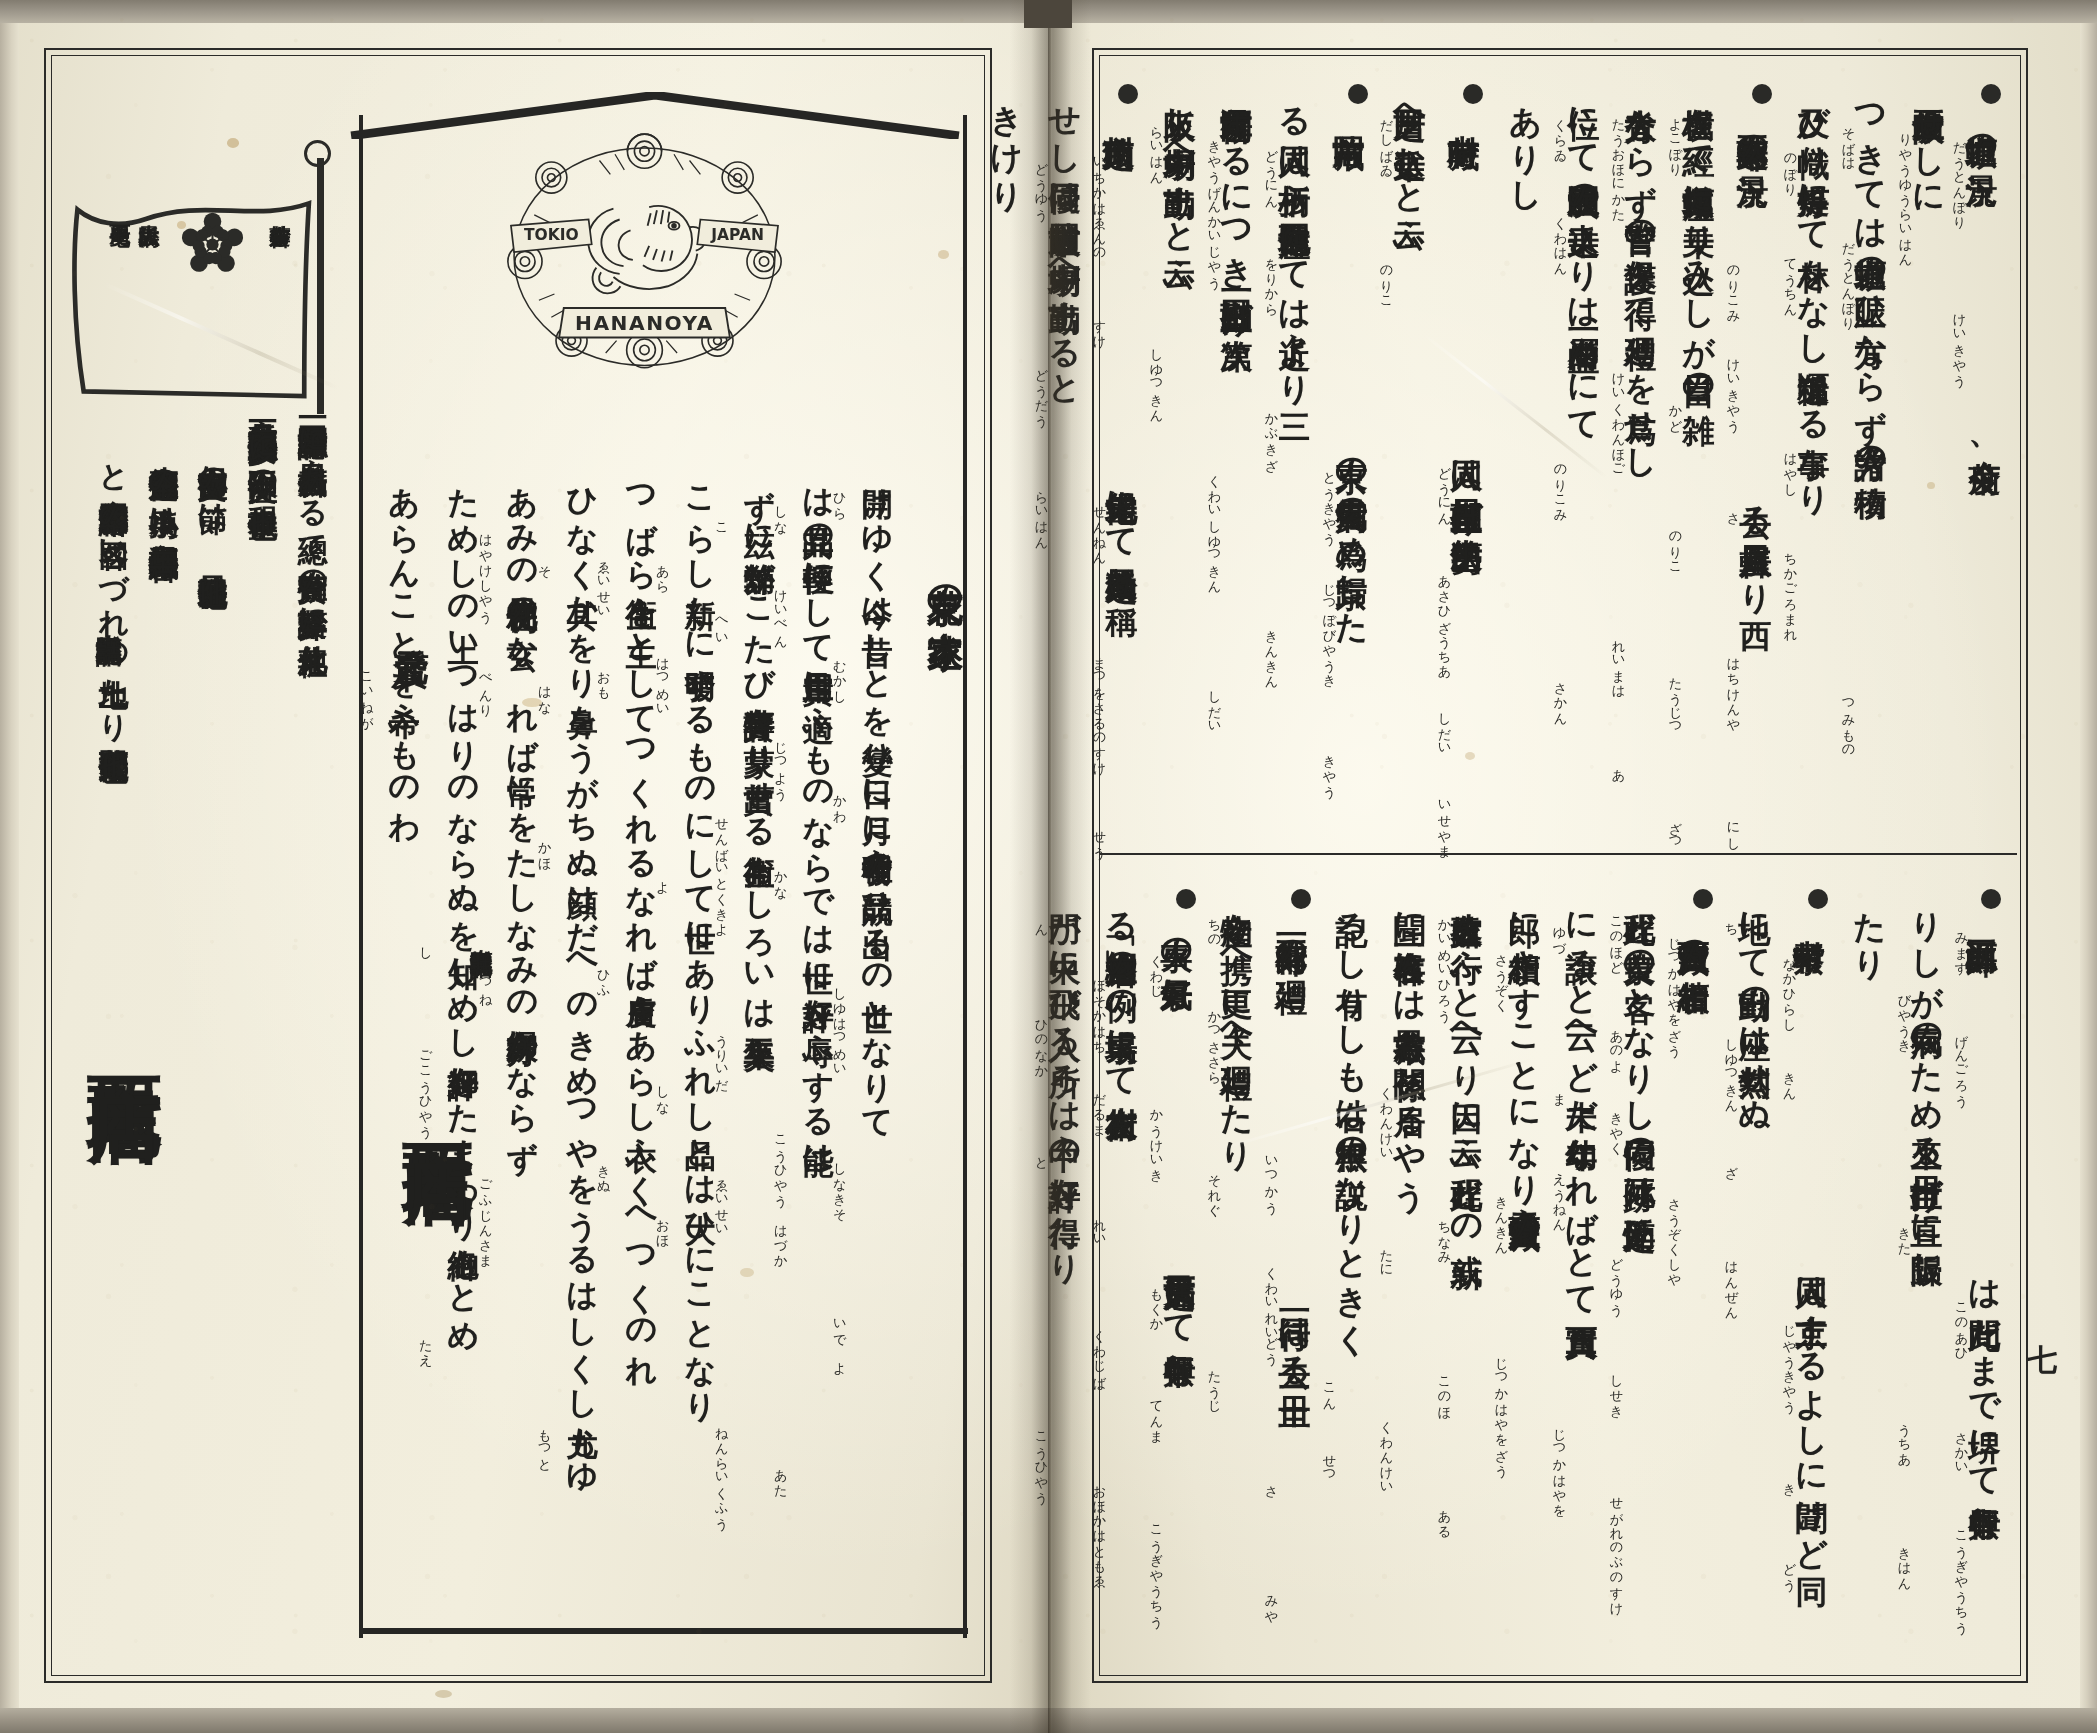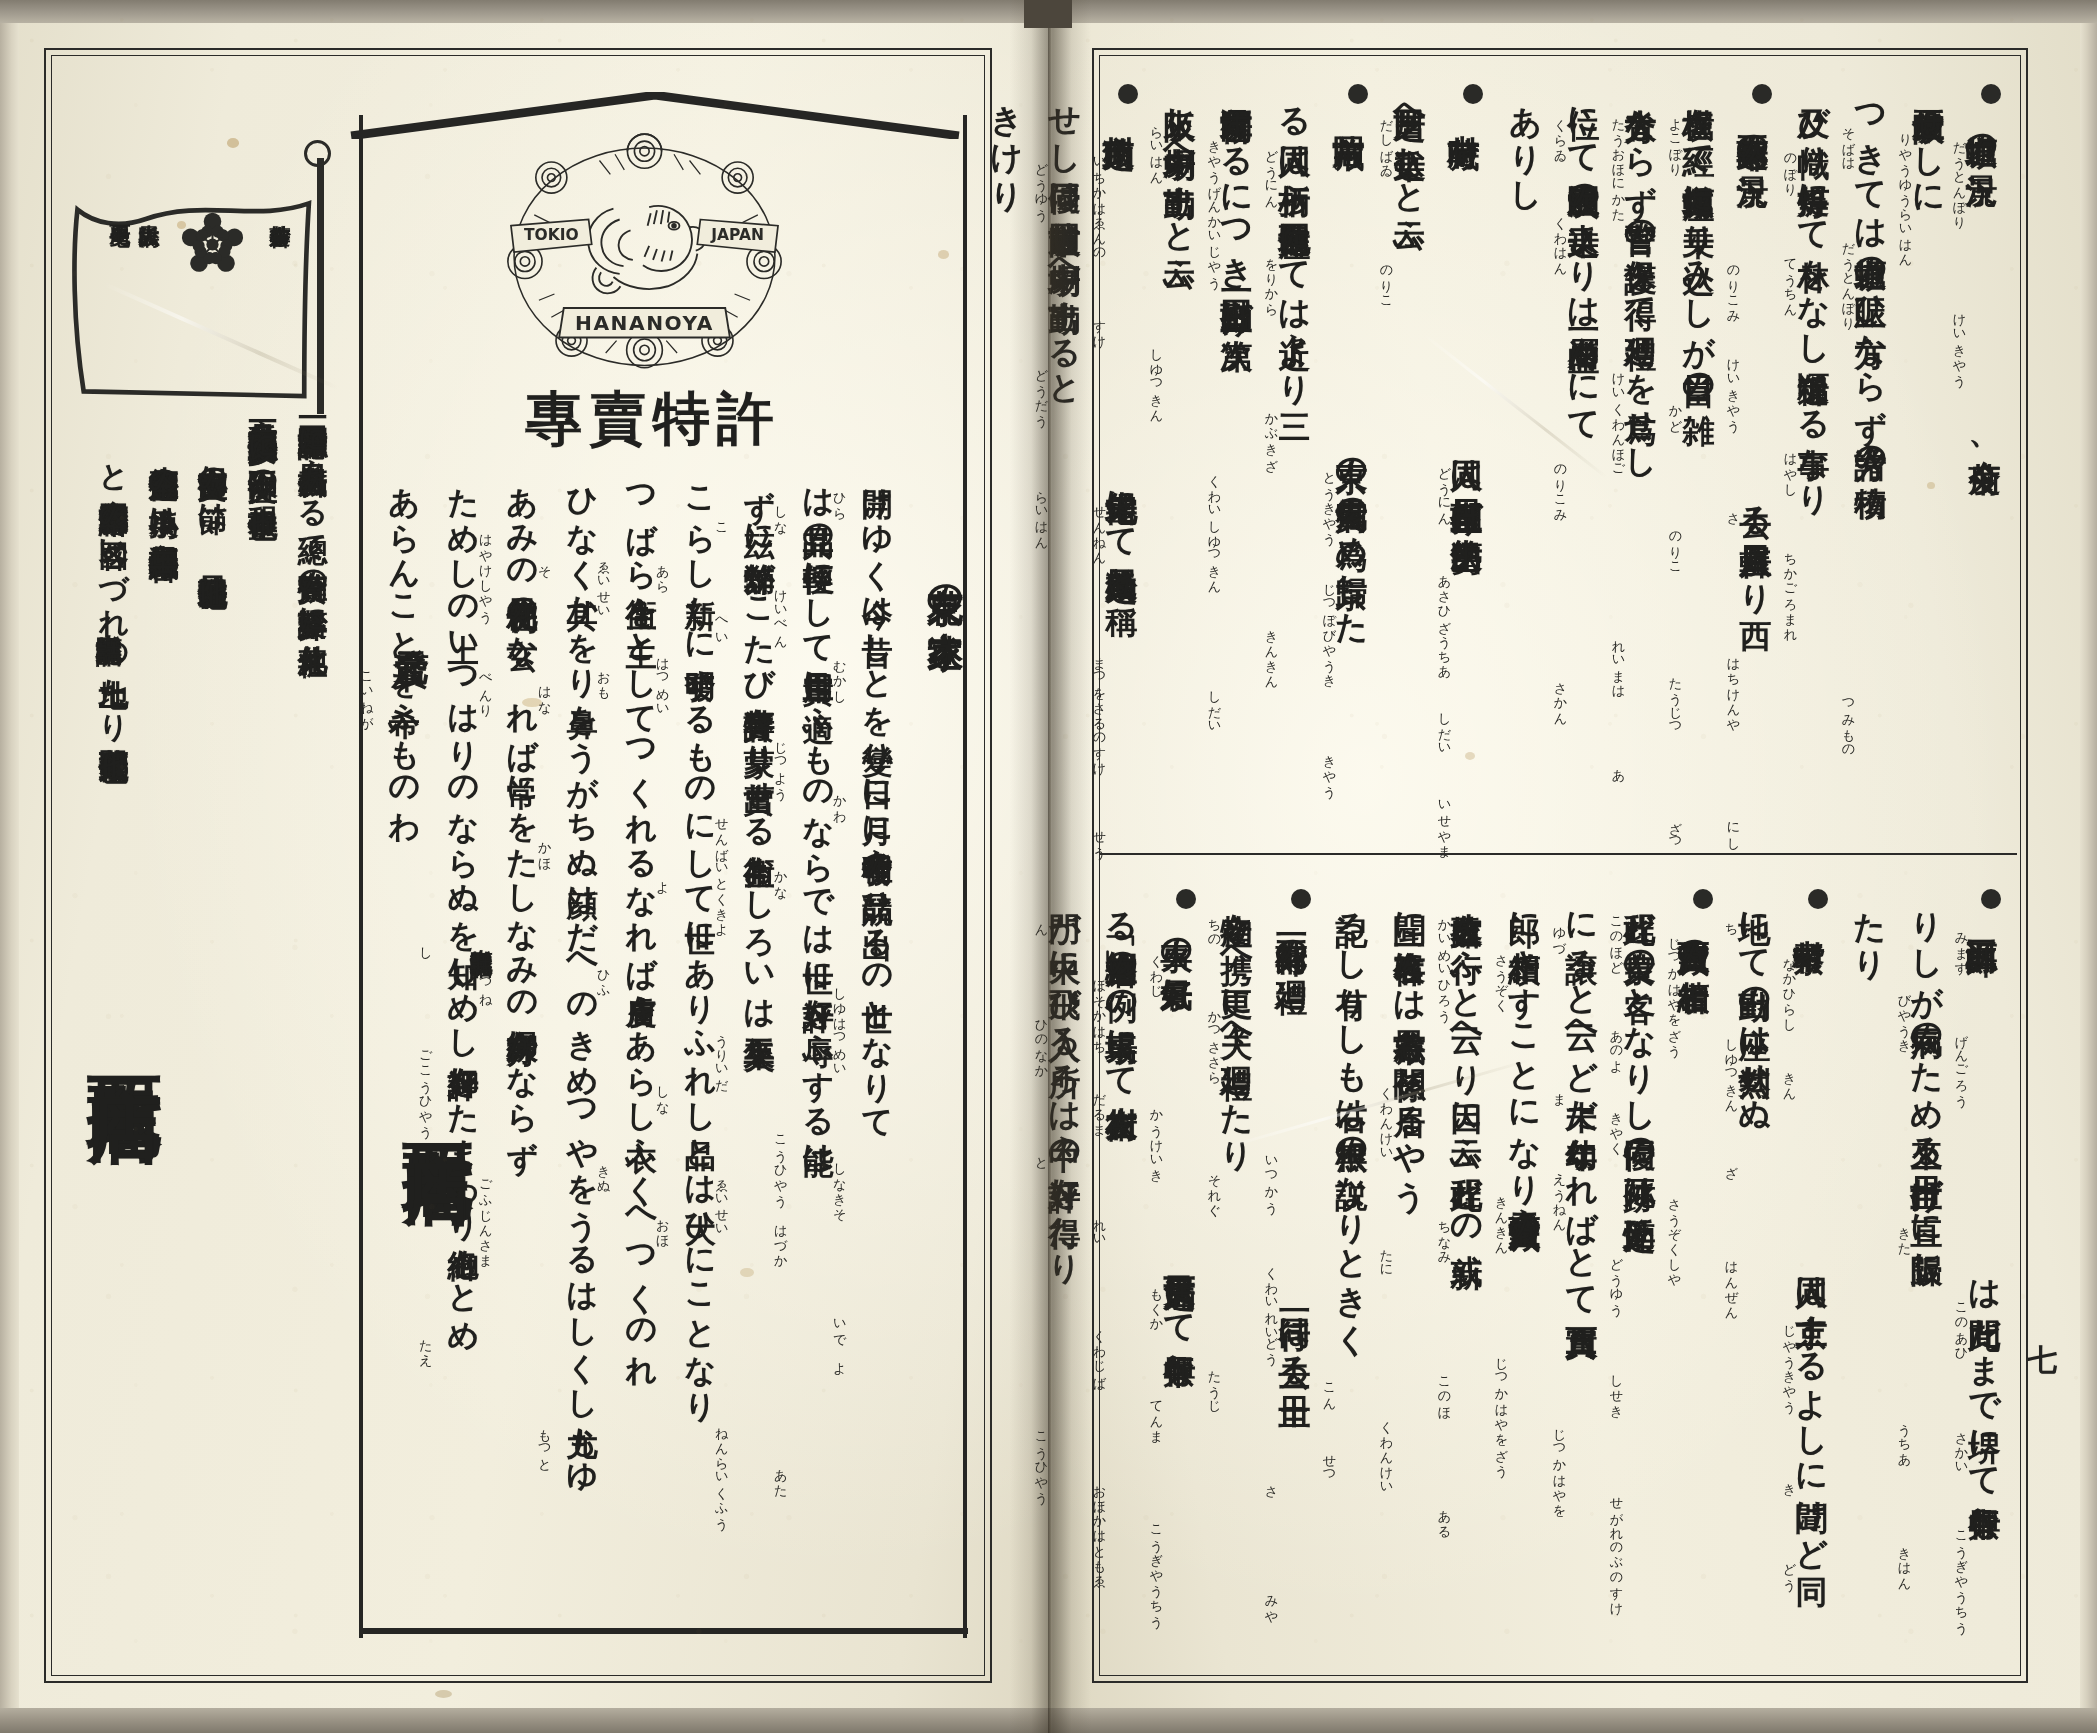--- a/index.html
+++ b/index.html
@@ -658,21 +658,20 @@
         <text x="310" y="159" font-family="'DejaVu Sans','Liberation Sans',sans-serif" font-size="20" font-weight="700" fill="#2b2b28" text-anchor="middle">JAPAN</text>
       </g>
 
       <g>
         <path d="M86 246 L294 246 L300 284 L80 284 Z" fill="#f1eddc" stroke="#2b2b28" stroke-width="2.4"></path>
         <text x="190" y="274" font-family="'DejaVu Sans','Liberation Sans',sans-serif" font-size="26" font-weight="700" fill="#2b2b28" text-anchor="middle" letter-spacing="2">HANANOYA</text>
       </g>
     </g>
   </svg>
 
-  <div class="vcol ad-big" style="left:513px;top:388px;width:280px;writing-mode:horizontal-tb;text-align:center;word-spacing:42px;">專賣特許</div>
 
   <div class="vcol ad-mid" style="left:926px;top:559px;height:388px;">東京花の家本家述</div>
 
   <div class="vcol ad-body" style="left:861px;top:466px;height:1173px;">開けゆく今は昔しとを變り日に月に種々發明の品競ひ出るの世となりて</div>
   <div class="ruby" style="left:833px;top:483px;">ひら</div>
   <div class="ruby" style="left:833px;top:651px;">むかし</div>
   <div class="ruby" style="left:833px;top:786px;">かわ</div>
   <div class="ruby" style="left:833px;top:979px;">しゆはつめい</div>
   <div class="ruby" style="left:833px;top:1154px;">しなきそ</div>
   <div class="ruby" style="left:833px;top:1310px;">いで　よ</div>

